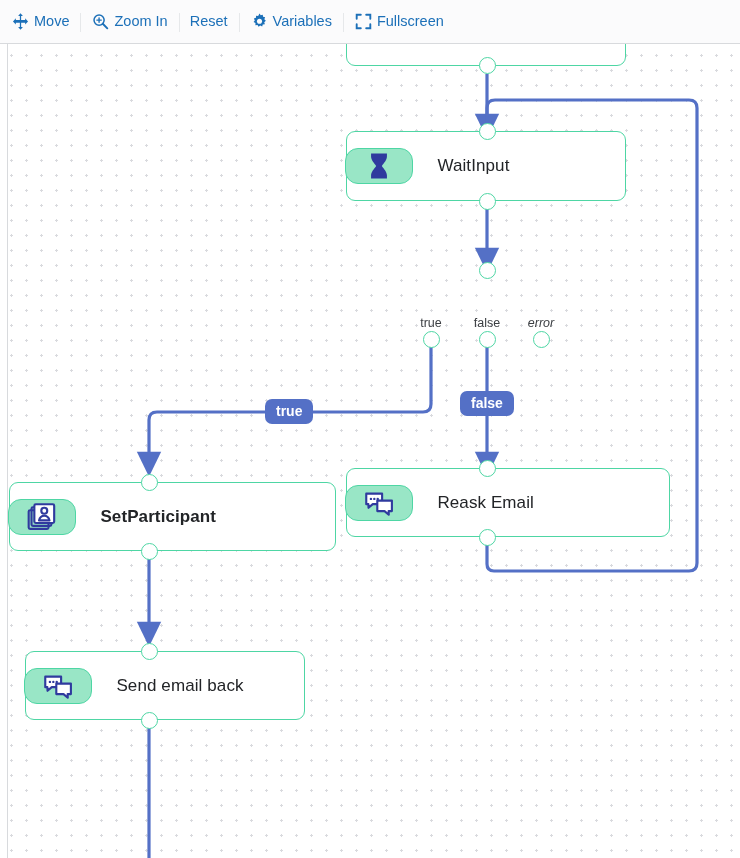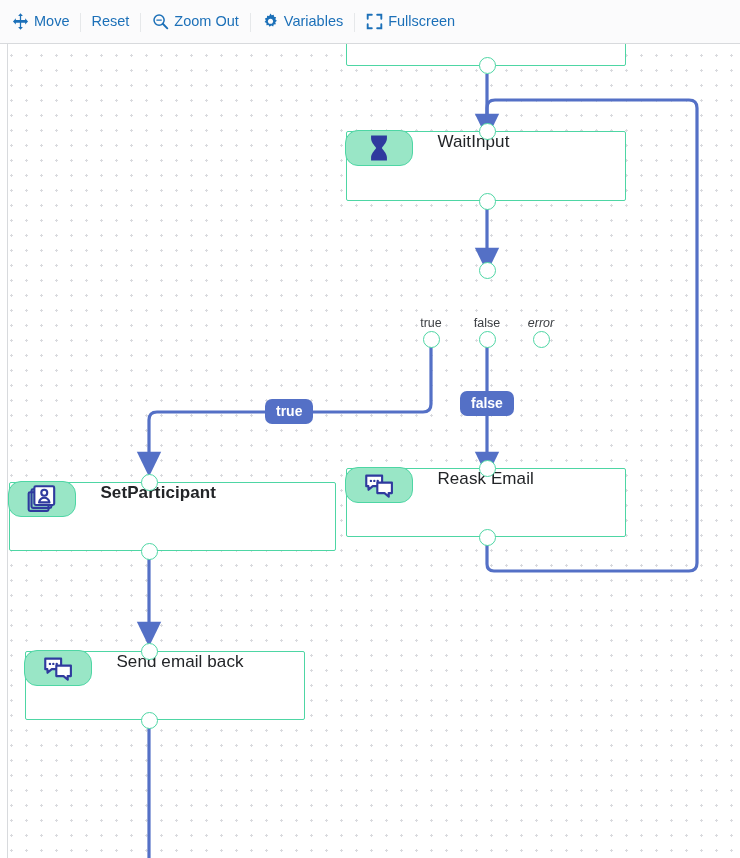--- a/index.html
+++ b/index.html
@@ -89,24 +89,24 @@
     z-index: 3;
     overflow: visible;
   }
 
   
   .node {
     position: absolute;
     box-sizing: border-box;
     background: #ffffff;
     border: 1.6px solid #4ed6a4;
-    border-radius: 2px;
+    border-radius: 9px;
     z-index: 10;
     display: flex;
-    align-items: flex-start;
+    align-items: center;
   }
   .node-ico {
     position: relative;
     flex: none;
     width: 68px;
     margin: -1.6px 0 -1.6px -1.6px;
     background: #99e6c6;
     border: 1.6px solid #4ed6a4;
     border-radius: 13px;
     display: flex;
@@ -173,35 +173,36 @@
 
     <div class="tb-item">
       <span class="tb-ico">
         <svg width="19" height="19" viewBox="0 0 24 24">
           <path fill="#1c70b8" d="M12 1.5 15 5h-2.2v5.1h5.1V8l3.6 3.9-3.6 3.9v-2.1h-5.1V19H15l-3 3.5L9 19h2.2v-5.3H6.1v2.1L2.5 11.9 6.1 8v2.1h5.1V5H9z"></path>
         </svg>
       </span>
       <span class="tb-label">Move</span>
     </div>
 
-
-    <div class="tb-item">
-      <span class="tb-label">Reset</span>
-    </div>
-
     <div class="tb-item">
       <span class="tb-ico">
         <svg width="19" height="19" viewBox="0 0 24 24">
           <circle cx="10.2" cy="10.2" r="6.4" fill="none" stroke="#1c70b8" stroke-width="1.9"></circle>
           <line x1="14.9" y1="14.9" x2="20.6" y2="20.6" stroke="#1c70b8" stroke-width="2.4" stroke-linecap="round"></line>
           <line x1="7.4" y1="10.2" x2="13" y2="10.2" stroke="#1c70b8" stroke-width="1.7" stroke-linecap="round"></line>
+          <line x1="10.2" y1="7.4" x2="10.2" y2="13" stroke="#1c70b8" stroke-width="1.7" stroke-linecap="round"></line>
         </svg>
       </span>
-      <span class="tb-label">Zoom Out</span>
-    </div>
+      <span class="tb-label">Zoom In</span>
+    </div>
+
+    <div class="tb-item">
+      <span class="tb-label">Reset</span>
+    </div>
+
 
     <div class="tb-item">
       <span class="tb-ico">
         <svg width="19" height="19" viewBox="0 0 24 24">
           <path fill="#1c70b8" d="M12 1.9l1.5 2.2 2.6-.6.4 2.6 2.6.6-1 2.5 1.9 1.9-2 1.7.8 2.6-2.7.3-.7 2.6-2.4-1.1-2.2 1.5-1.3-2.3-2.7.2.1-2.7-2.4-1.2 1.6-2.1-1.2-2.4 2.6-.8.2-2.7 2.6.5z"></path>
           <circle cx="12" cy="11.6" r="3.2" fill="#fbfbfc"></circle>
         </svg>
       </span>
       <span class="tb-label">Variables</span>
     </div>
@@ -281,21 +282,21 @@
           <rect x="6.6" y="3" width="14" height="13.2" rx="1" fill="#fff" stroke="#2f3a9e" stroke-width="1.5"></rect>
           <circle cx="13.6" cy="7.6" r="2.1" fill="none" stroke="#2f3a9e" stroke-width="1.5"></circle>
           <path d="M9.9 14.4c.5-2.2 2-3.3 3.7-3.3s3.2 1.1 3.7 3.3z" fill="none" stroke="#2f3a9e" stroke-width="1.5" stroke-linejoin="round"></path>
         </svg>
       </div>
       <div class="node-title">SetParticipant</div>
     </div>
     <div class="port" style="left:140.5px; top:429.5px;"></div>
     <div class="port" style="left:140.5px; top:498.5px;"></div>
 
-    <div class="node" style="left:346px; top:424px; width:280px; height:69px;">
+    <div class="node" style="left:346px; top:424px; width:324px; height:69px;">
       <div class="node-ico">
         <svg width="34" height="34" viewBox="0 0 24 24">
           <path d="M3 5.4h11.2v7.4H7.6l-3 2.6-.1-2.6H3z" fill="#fff" stroke="#2f3a9e" stroke-width="1.5" stroke-linejoin="round"></path>
           <circle cx="6.3" cy="9.1" r="0.85" fill="#2f3a9e"></circle>
           <circle cx="8.7" cy="9.1" r="0.85" fill="#2f3a9e"></circle>
           <circle cx="11.1" cy="9.1" r="0.85" fill="#2f3a9e"></circle>
           <path d="M10.8 10.3h10.3v7.4h-2.3l.1 2.6-3-2.6h-5.1z" fill="#fff" stroke="#2f3a9e" stroke-width="1.5" stroke-linejoin="round"></path>
         </svg>
       </div>
       <div class="node-title">Reask Email</div>

